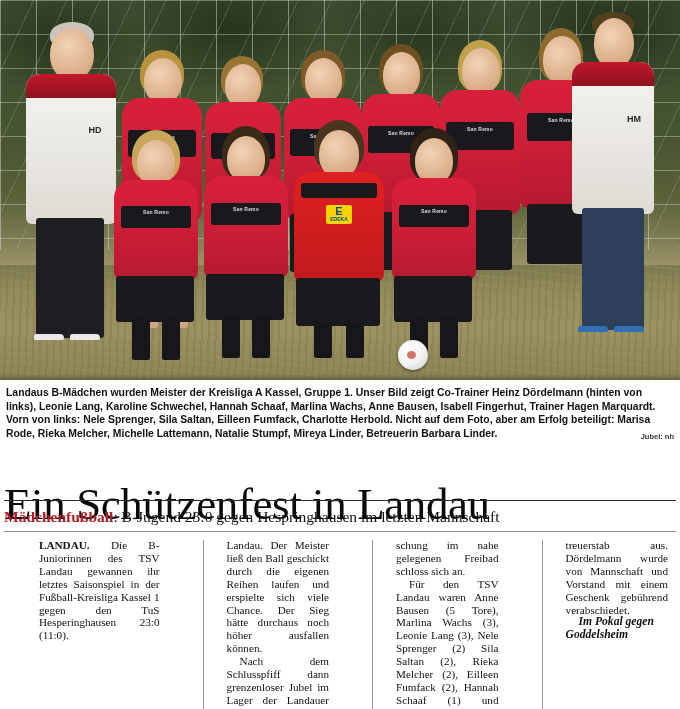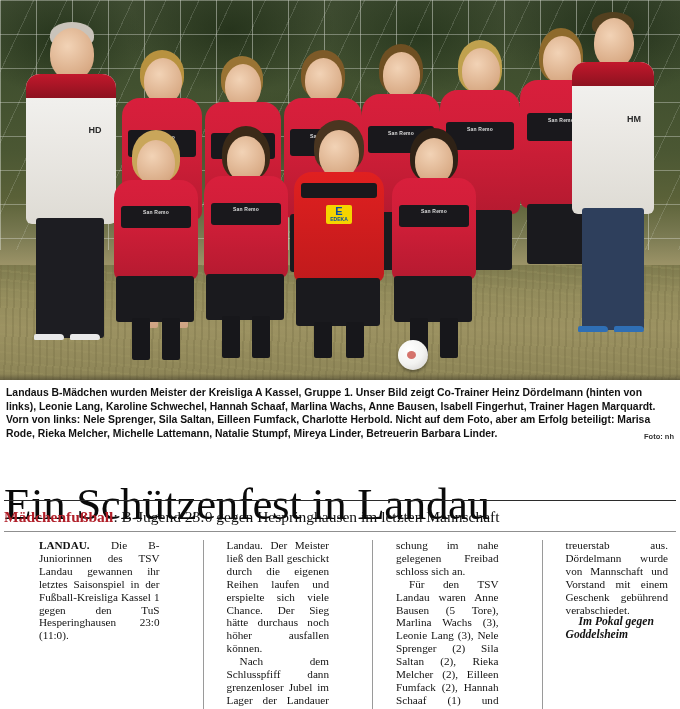--- a/index.html
+++ b/index.html
@@ -324,21 +324,21 @@
       <div class="short" style="left:4px;top:148px;width:78px;height:46px;"></div>
       <div class="sock" style="left:20px;top:190px;width:18px;height:40px;"></div>
       <div class="sock" style="left:50px;top:190px;width:18px;height:40px;"></div>
     </div>
 
     <div class="ball" style="left:398px;top:340px;"></div>
     <div style="position:absolute;left:0;bottom:0;width:680px;height:6px;background:linear-gradient(to bottom,rgba(0,0,0,0),rgba(60,55,40,.5));"></div>
   </div>
 
   <div class="caption">Landaus B-Mädchen wurden Meister der Kreisliga A Kassel, Gruppe 1. Unser Bild zeigt Co-Trainer Heinz Dördelmann (hinten von links), Leonie Lang, Karoline Schwechel, Hannah Schaaf, Marlina Wachs, Anne Bausen, Isabell Fingerhut, Trainer Hagen Marquardt. Vorn von links: Nele Sprenger, Sila Saltan, Eilleen Fumfack, Charlotte Herbold. Nicht auf dem Foto, aber am Erfolg beteiligt: Marisa Rode, Rieka Melcher, Michelle Lattemann, Natalie Stumpf, Mireya Linder, Betreuerin Barbara Linder.</div>
-  <div class="foto-credit">Foto: nh</div>
+  <div class="foto-credit">Jubel: nh</div>
 
   <h1 class="headline">Ein Schützenfest in Landau</h1>
   <div class="rule"></div>
 
   <div class="kicker"><span class="lead">Mädchenfußball</span><span>: B-Jugend 23:0 gegen Hespringhausen im letzten Mannschaft</span></div>
   <div class="rule2"></div>
 
   <div class="cols">
 
     <div class="col">

